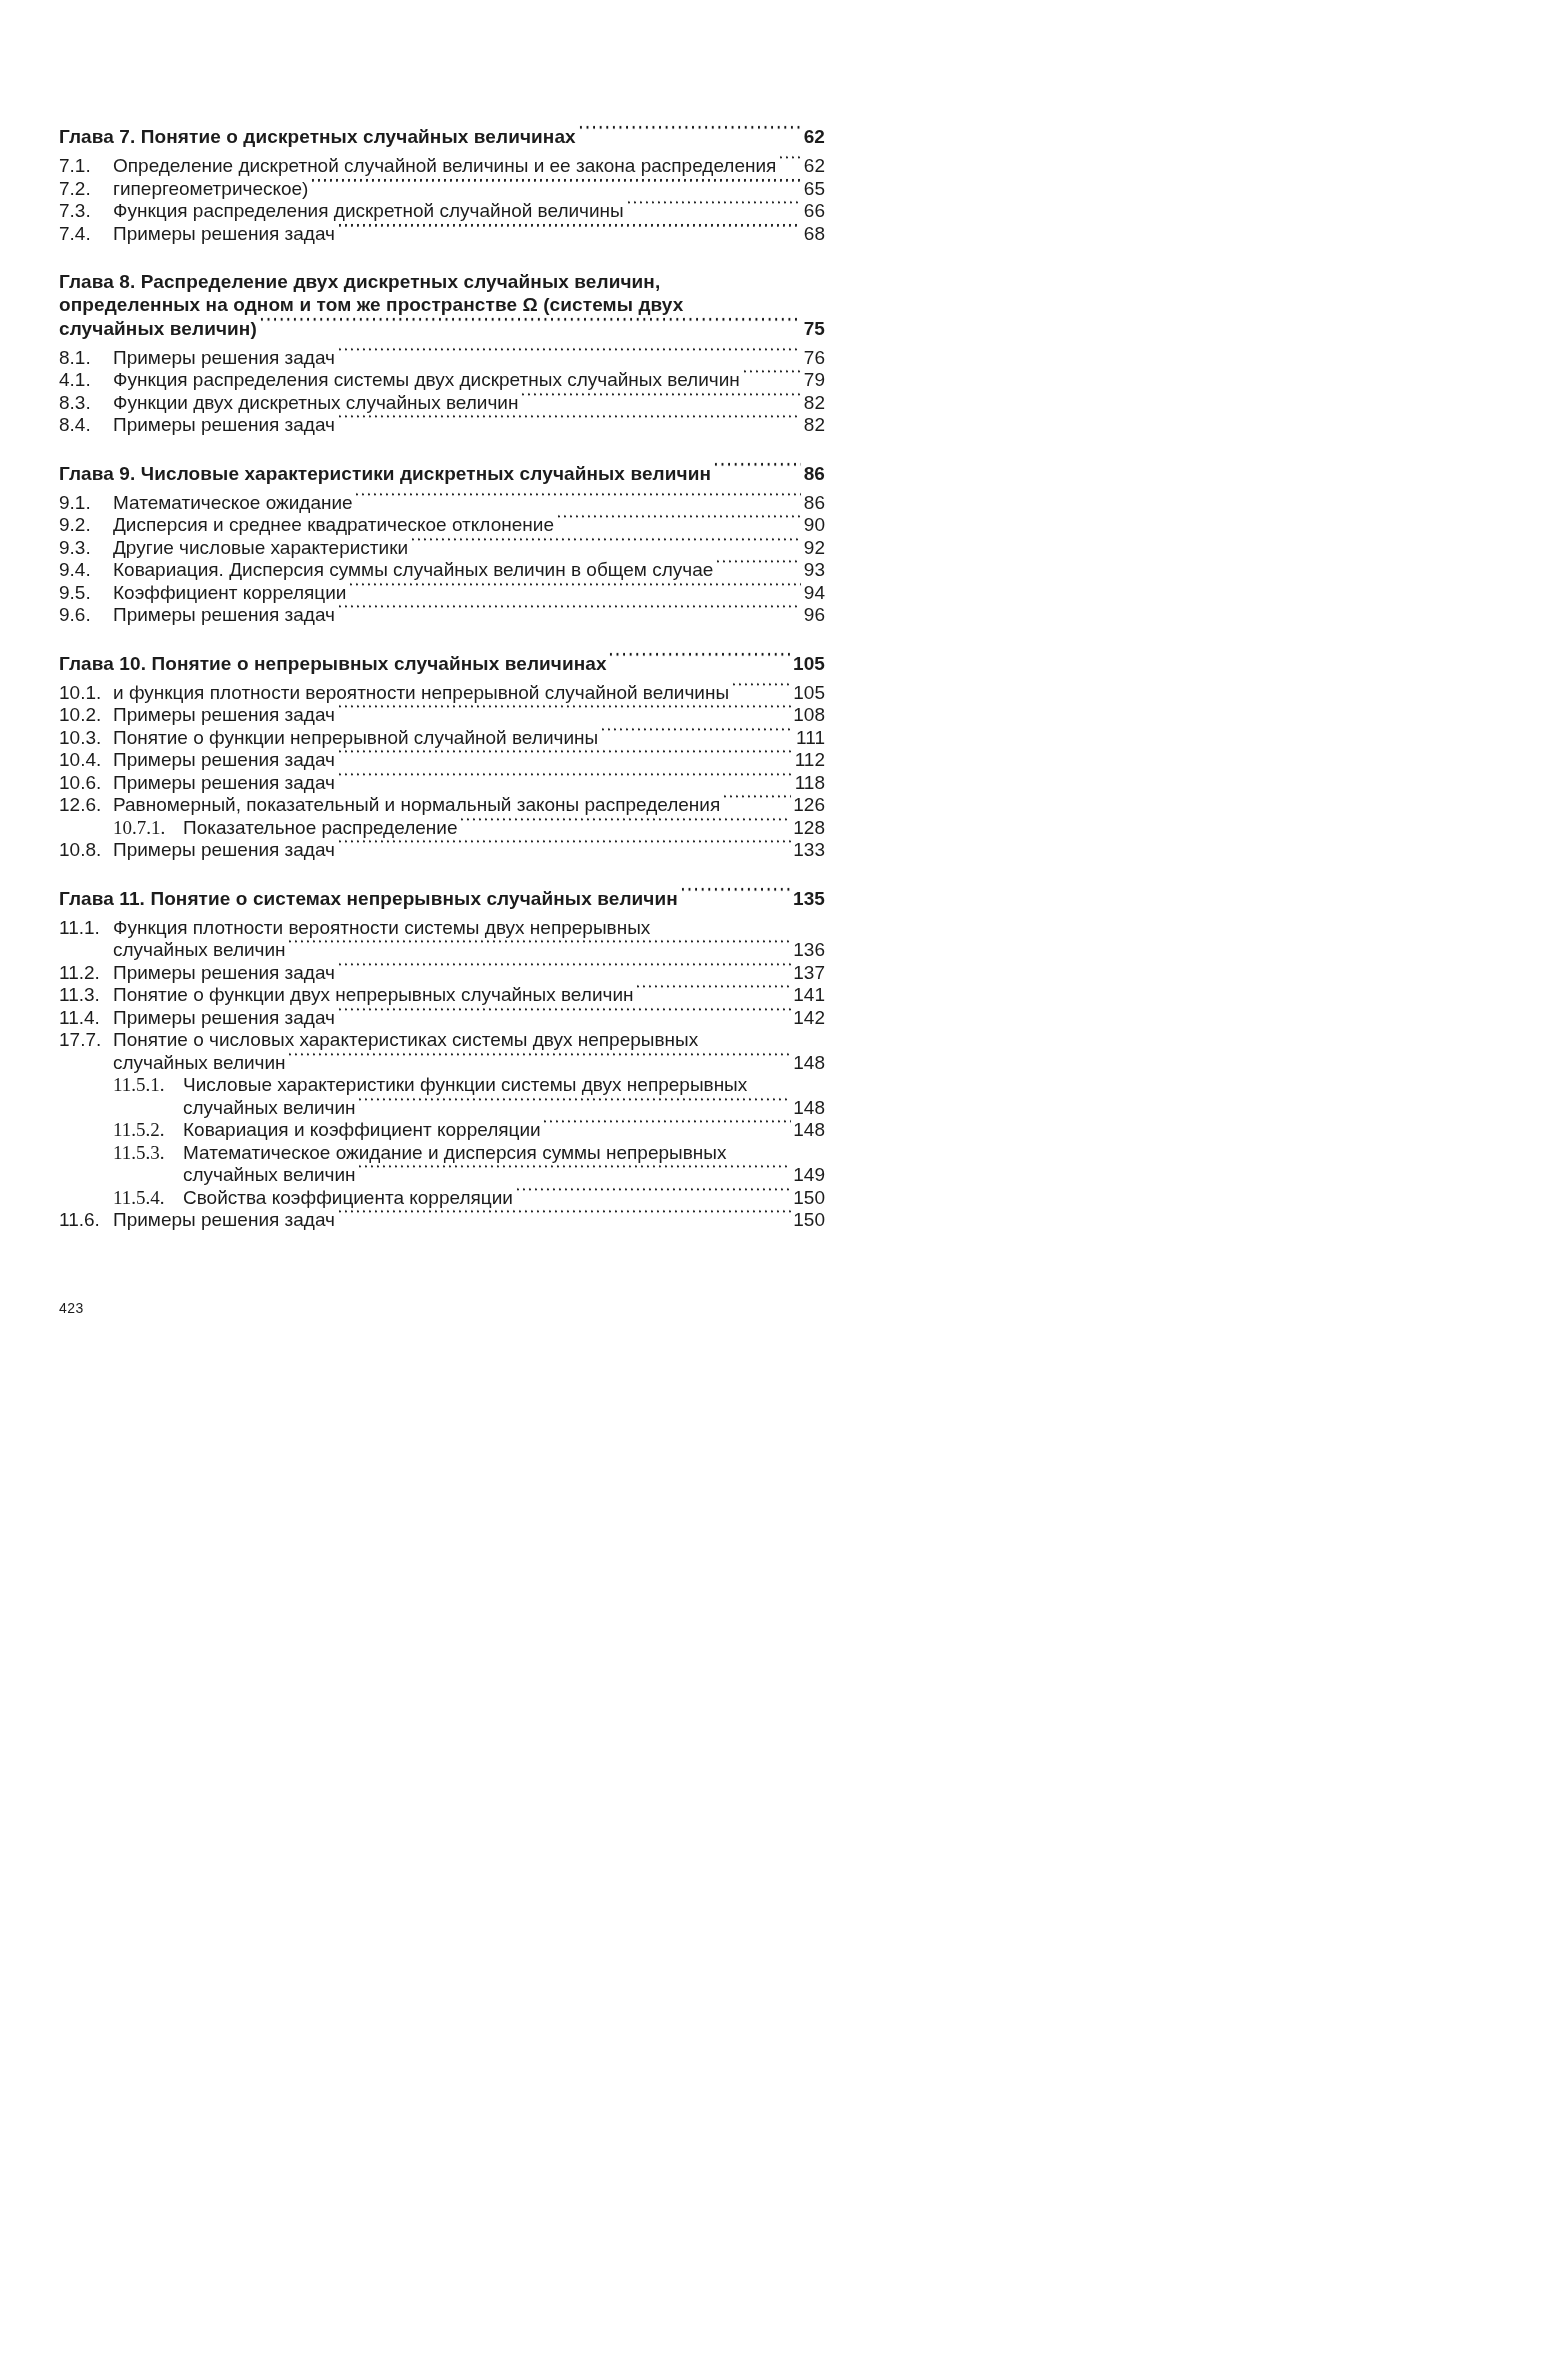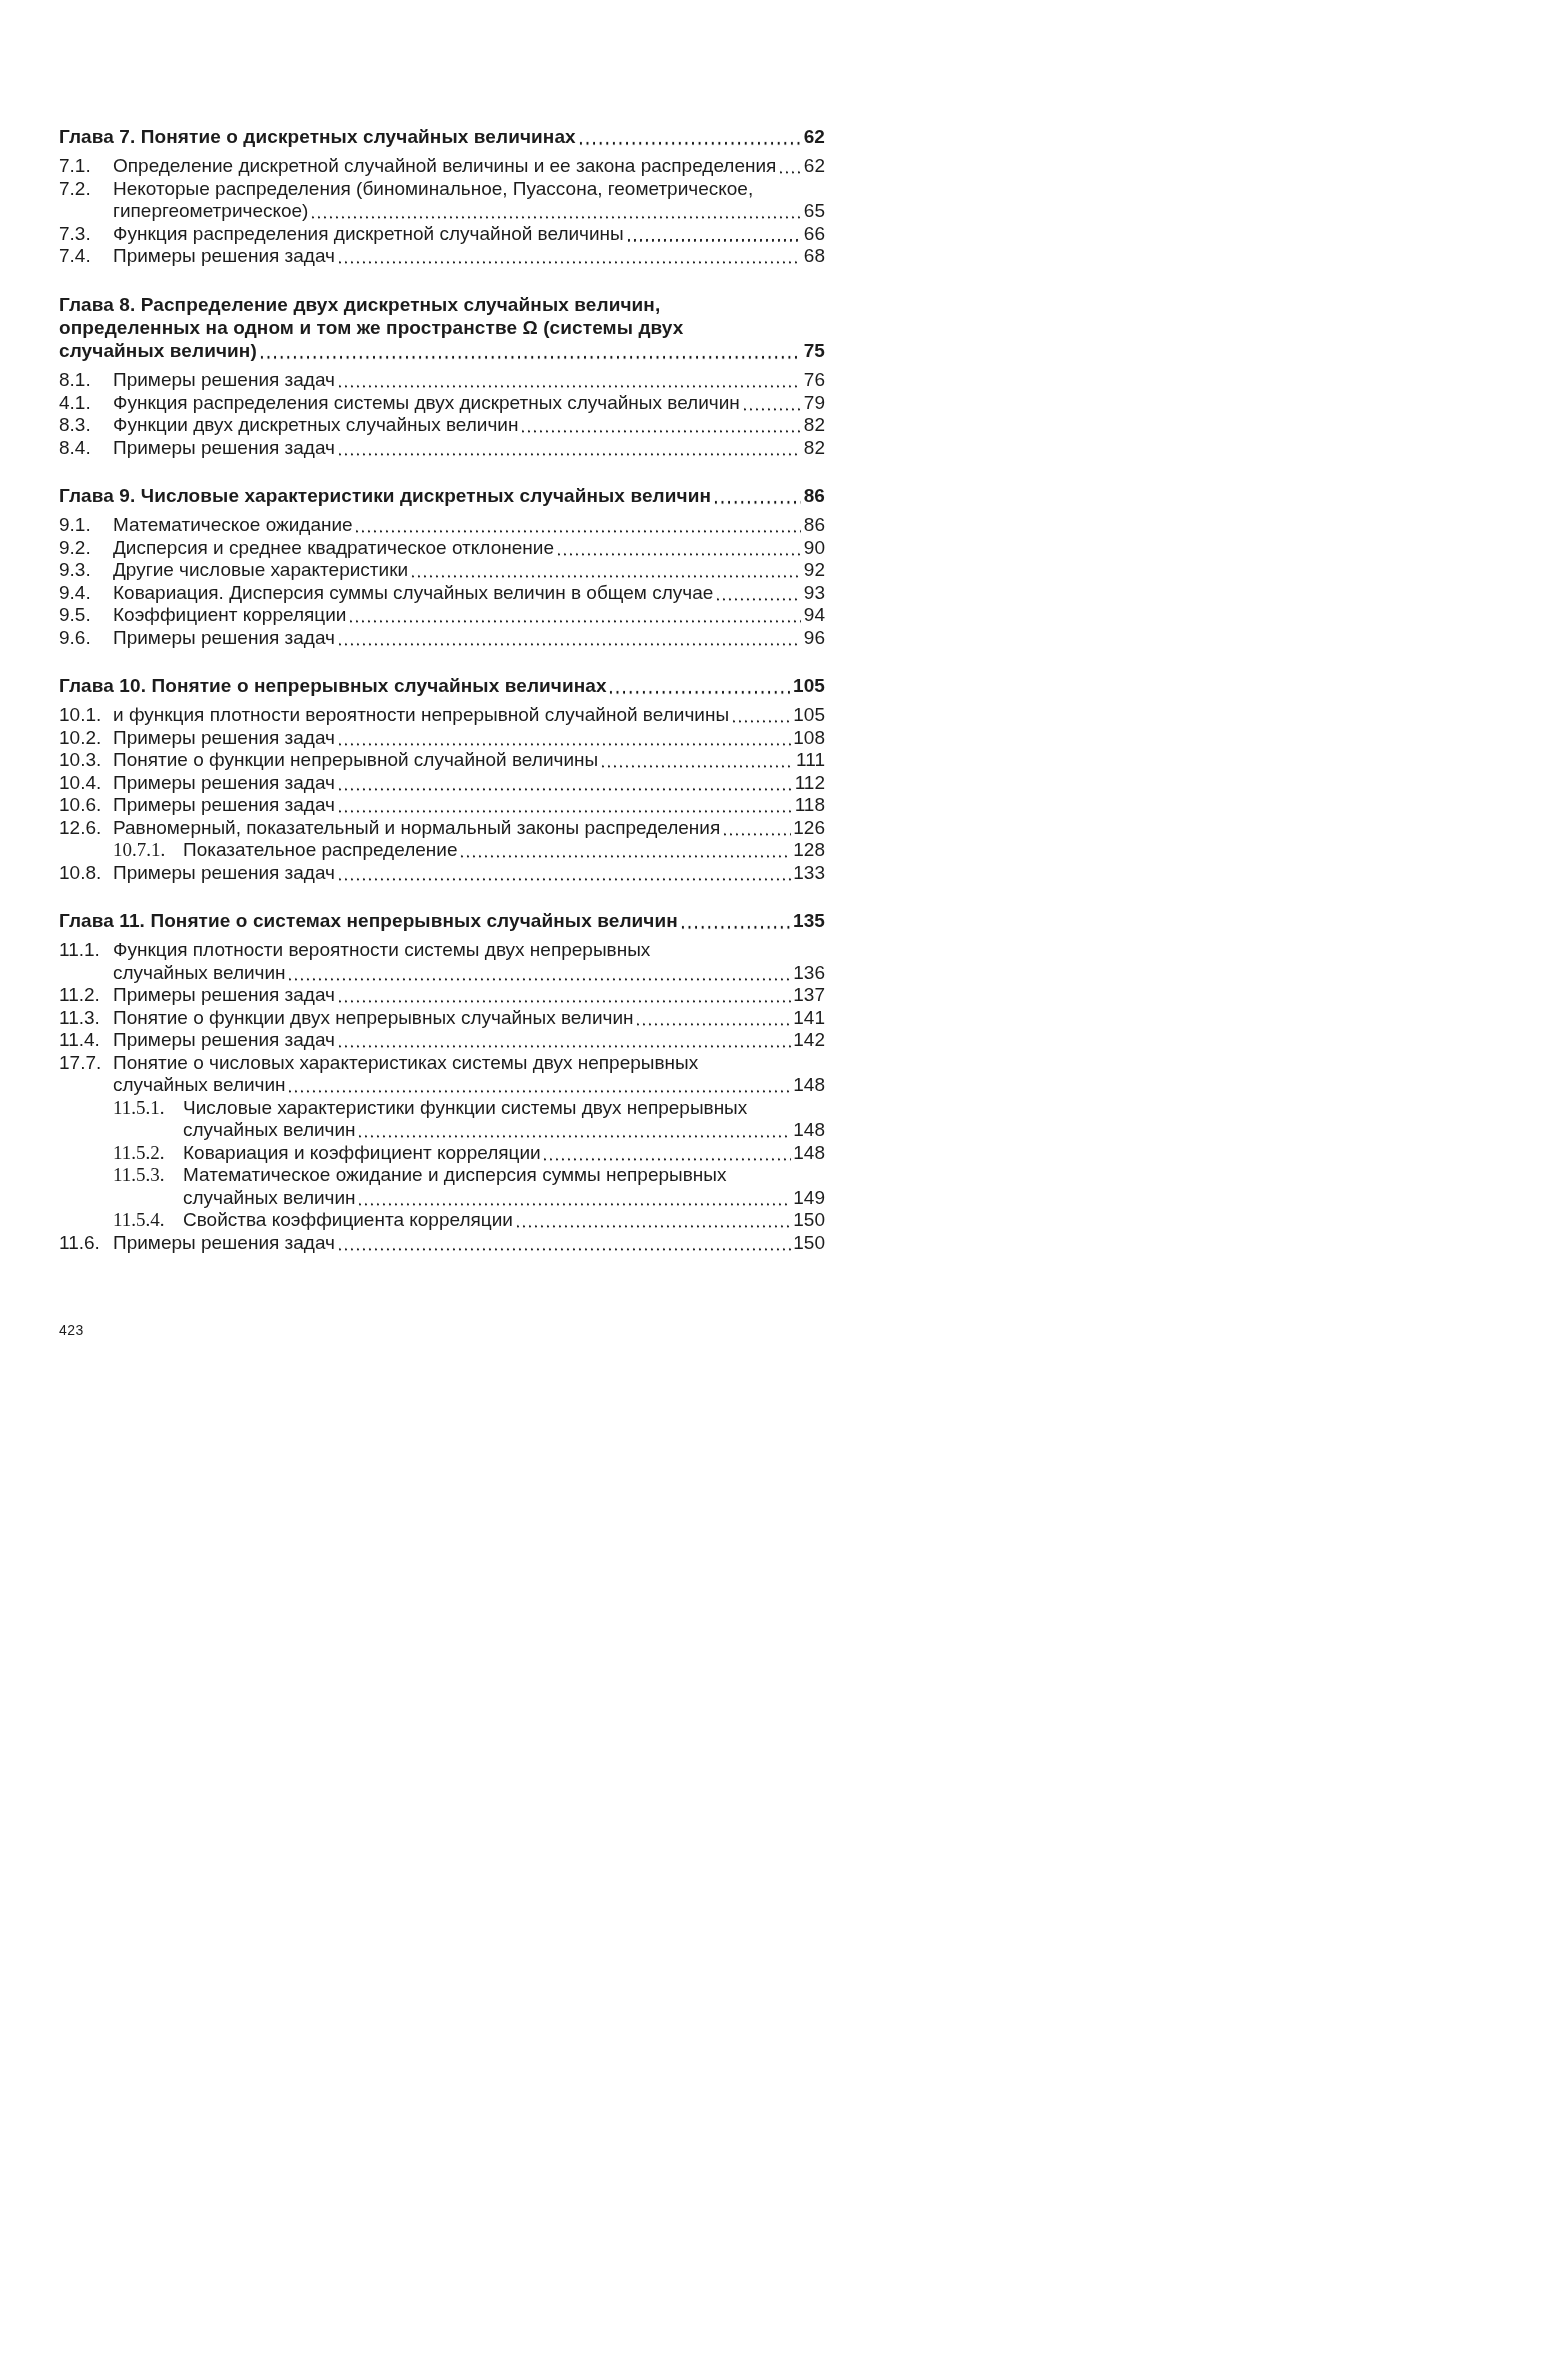--- a/index.html
+++ b/index.html
@@ -29,21 +29,21 @@
 
   .chapter-heading {
     font-weight: bold;
     font-size: 19px;
     line-height: 23.4px;
     margin-bottom: 6.6px;
     letter-spacing: 0.1px;
   }
 
   .hline { display: block; }
-  .hline.last, .eline.last { display: flex; align-items: flex-end; }
+  .hline.last, .eline.last { display: flex; }
 
   .entry { position: relative; padding-left: 54px; }
   .entry.lvl1 { padding-left: 124px; }
   .entry .num { position: absolute; left: 0; top: 0; }
   .entry.lvl1 .num { left: 54px; font-family: Liberation Serif, serif; }
 
   .leader {
     flex: 1 1 auto;
     min-width: 9.4px;
     height: 4.7px;
@@ -84,21 +84,20 @@
           <div class="entry">
             <span class="num">7.1.</span>
             <div class="eline last">
               <span class="t">Определение дискретной случайной величины и ее закона распределения</span>
               <span class="leader"></span>
               <span class="pg">62</span>
             </div>
           </div>
           <div class="entry">
             <span class="num">7.2.</span>
-            <div class="eline"><span class="t">Некоторые распределения (биноминальное, Пуассона, геометрическое,</span></div>
             <div class="eline last">
               <span class="t">гипергеометрическое)</span>
               <span class="leader"></span>
               <span class="pg">65</span>
             </div>
           </div>
           <div class="entry">
             <span class="num">7.3.</span>
             <div class="eline last">
               <span class="t">Функция распределения дискретной случайной величины</span>

